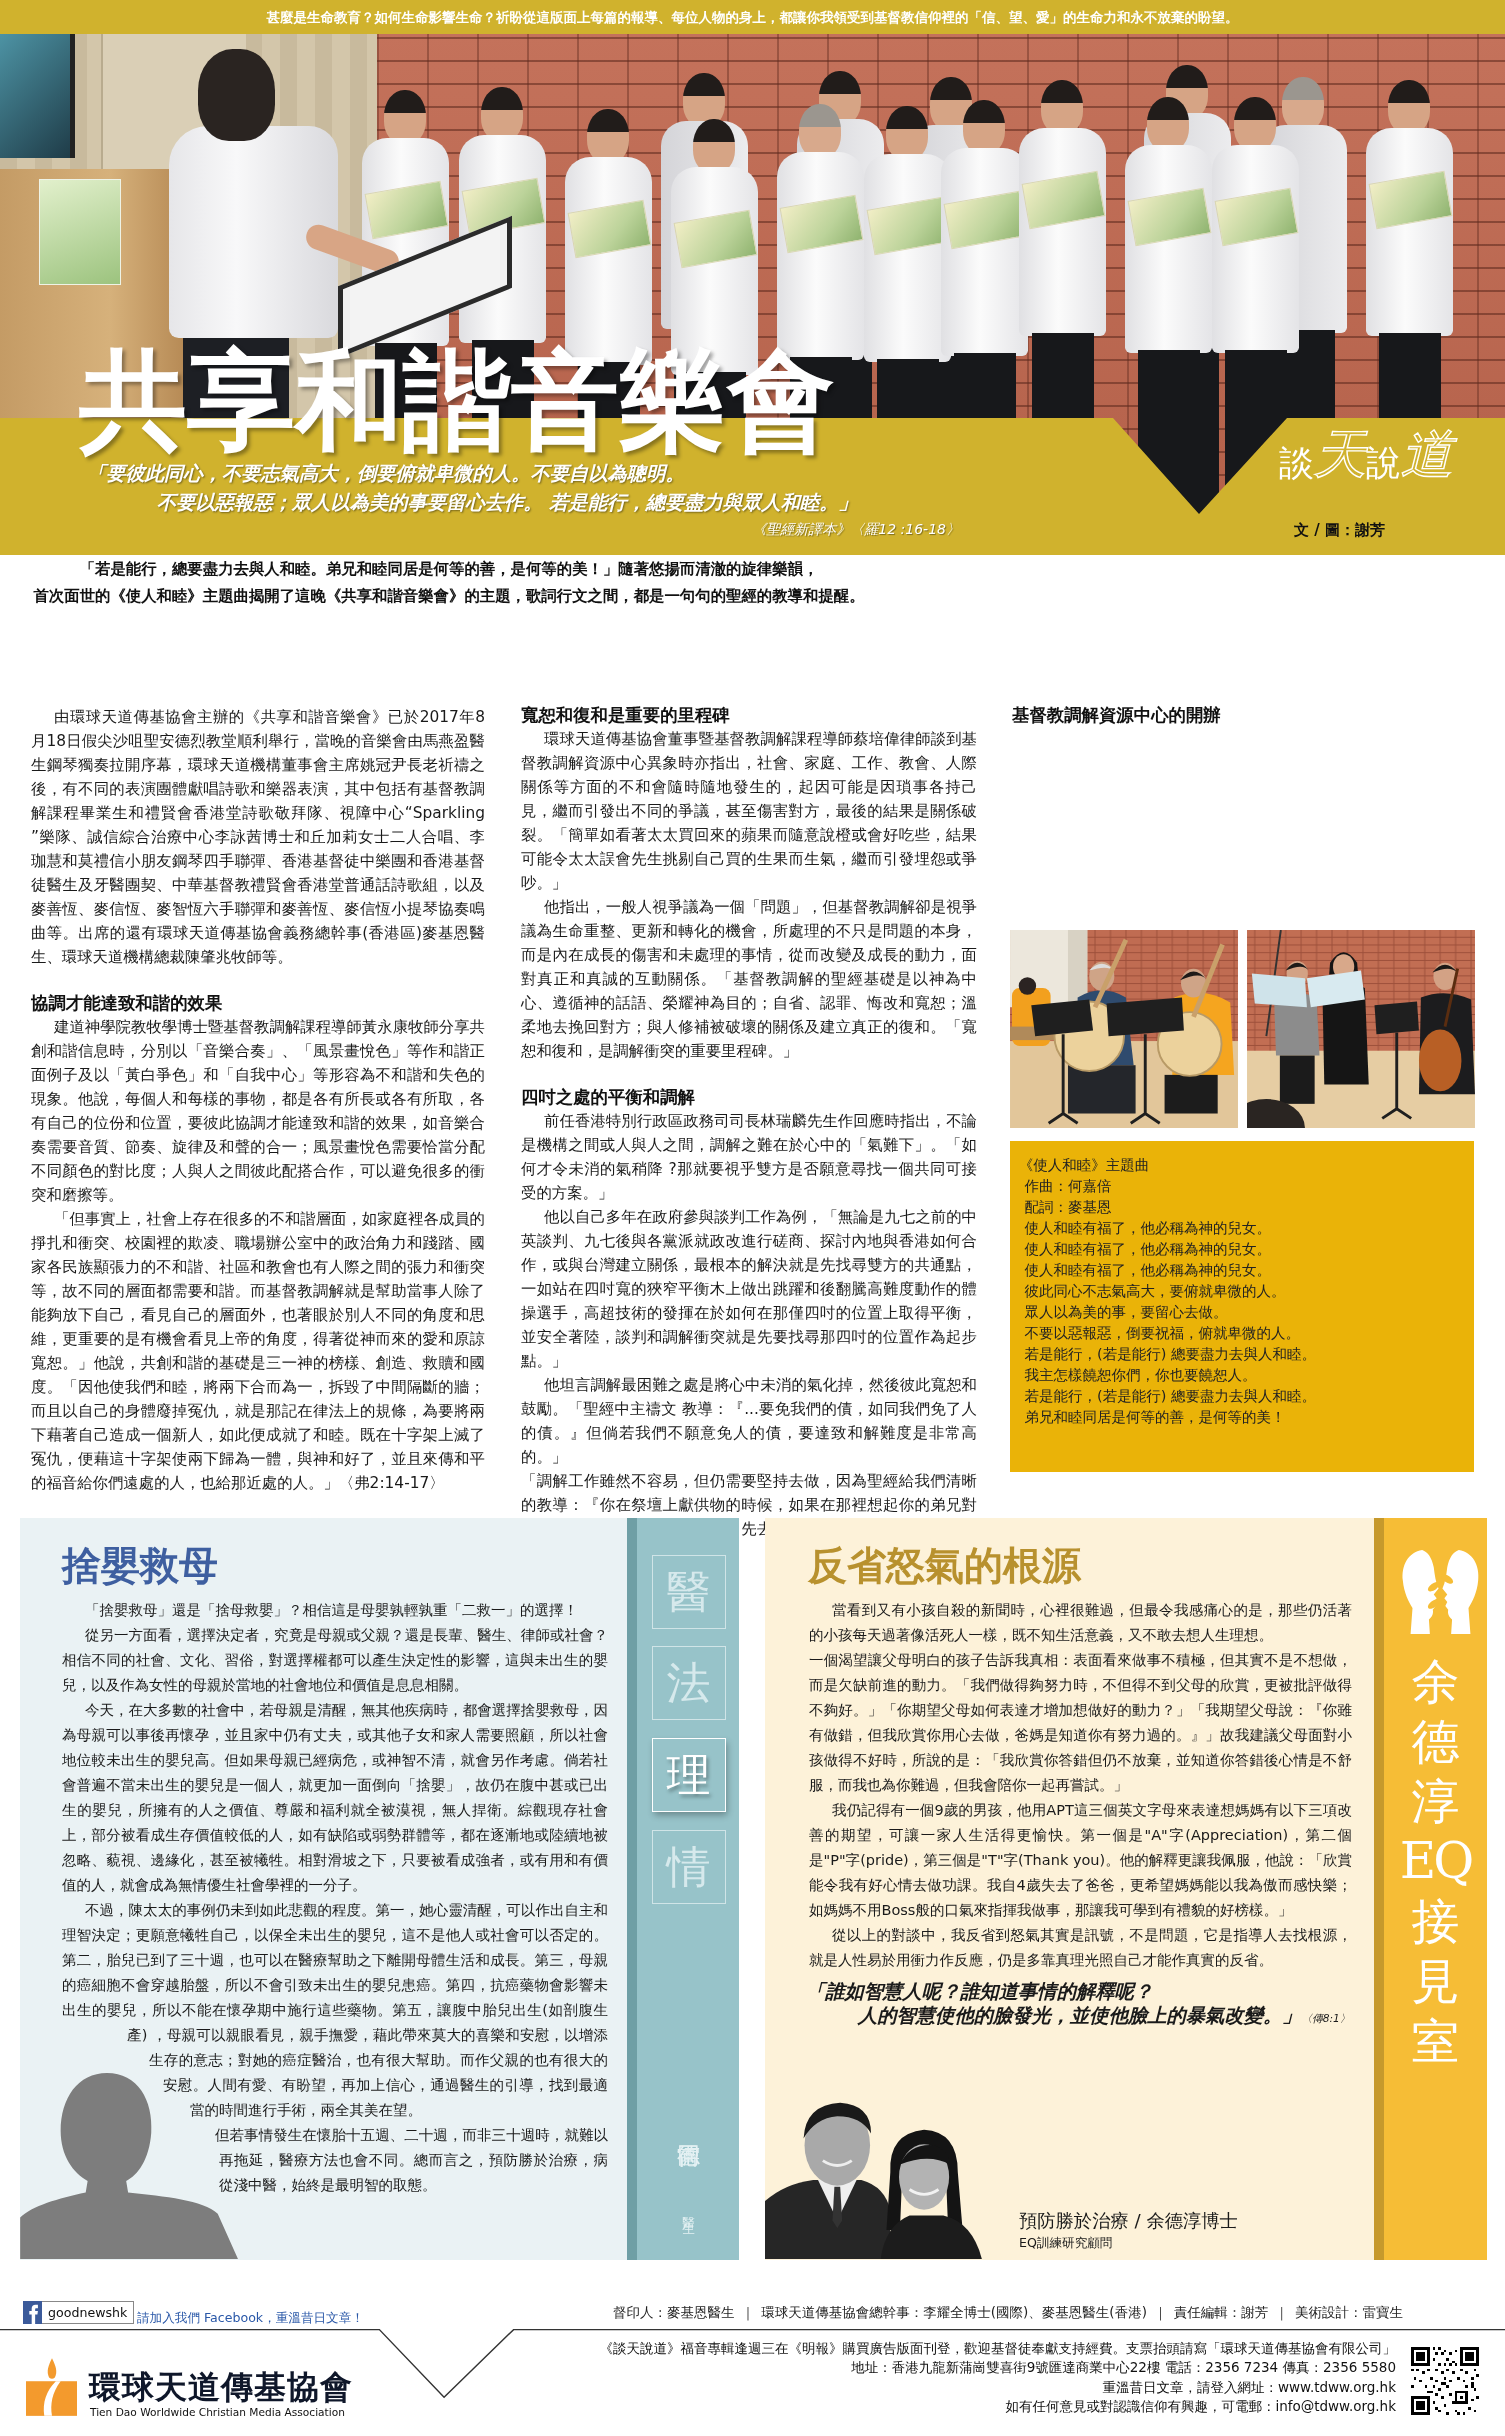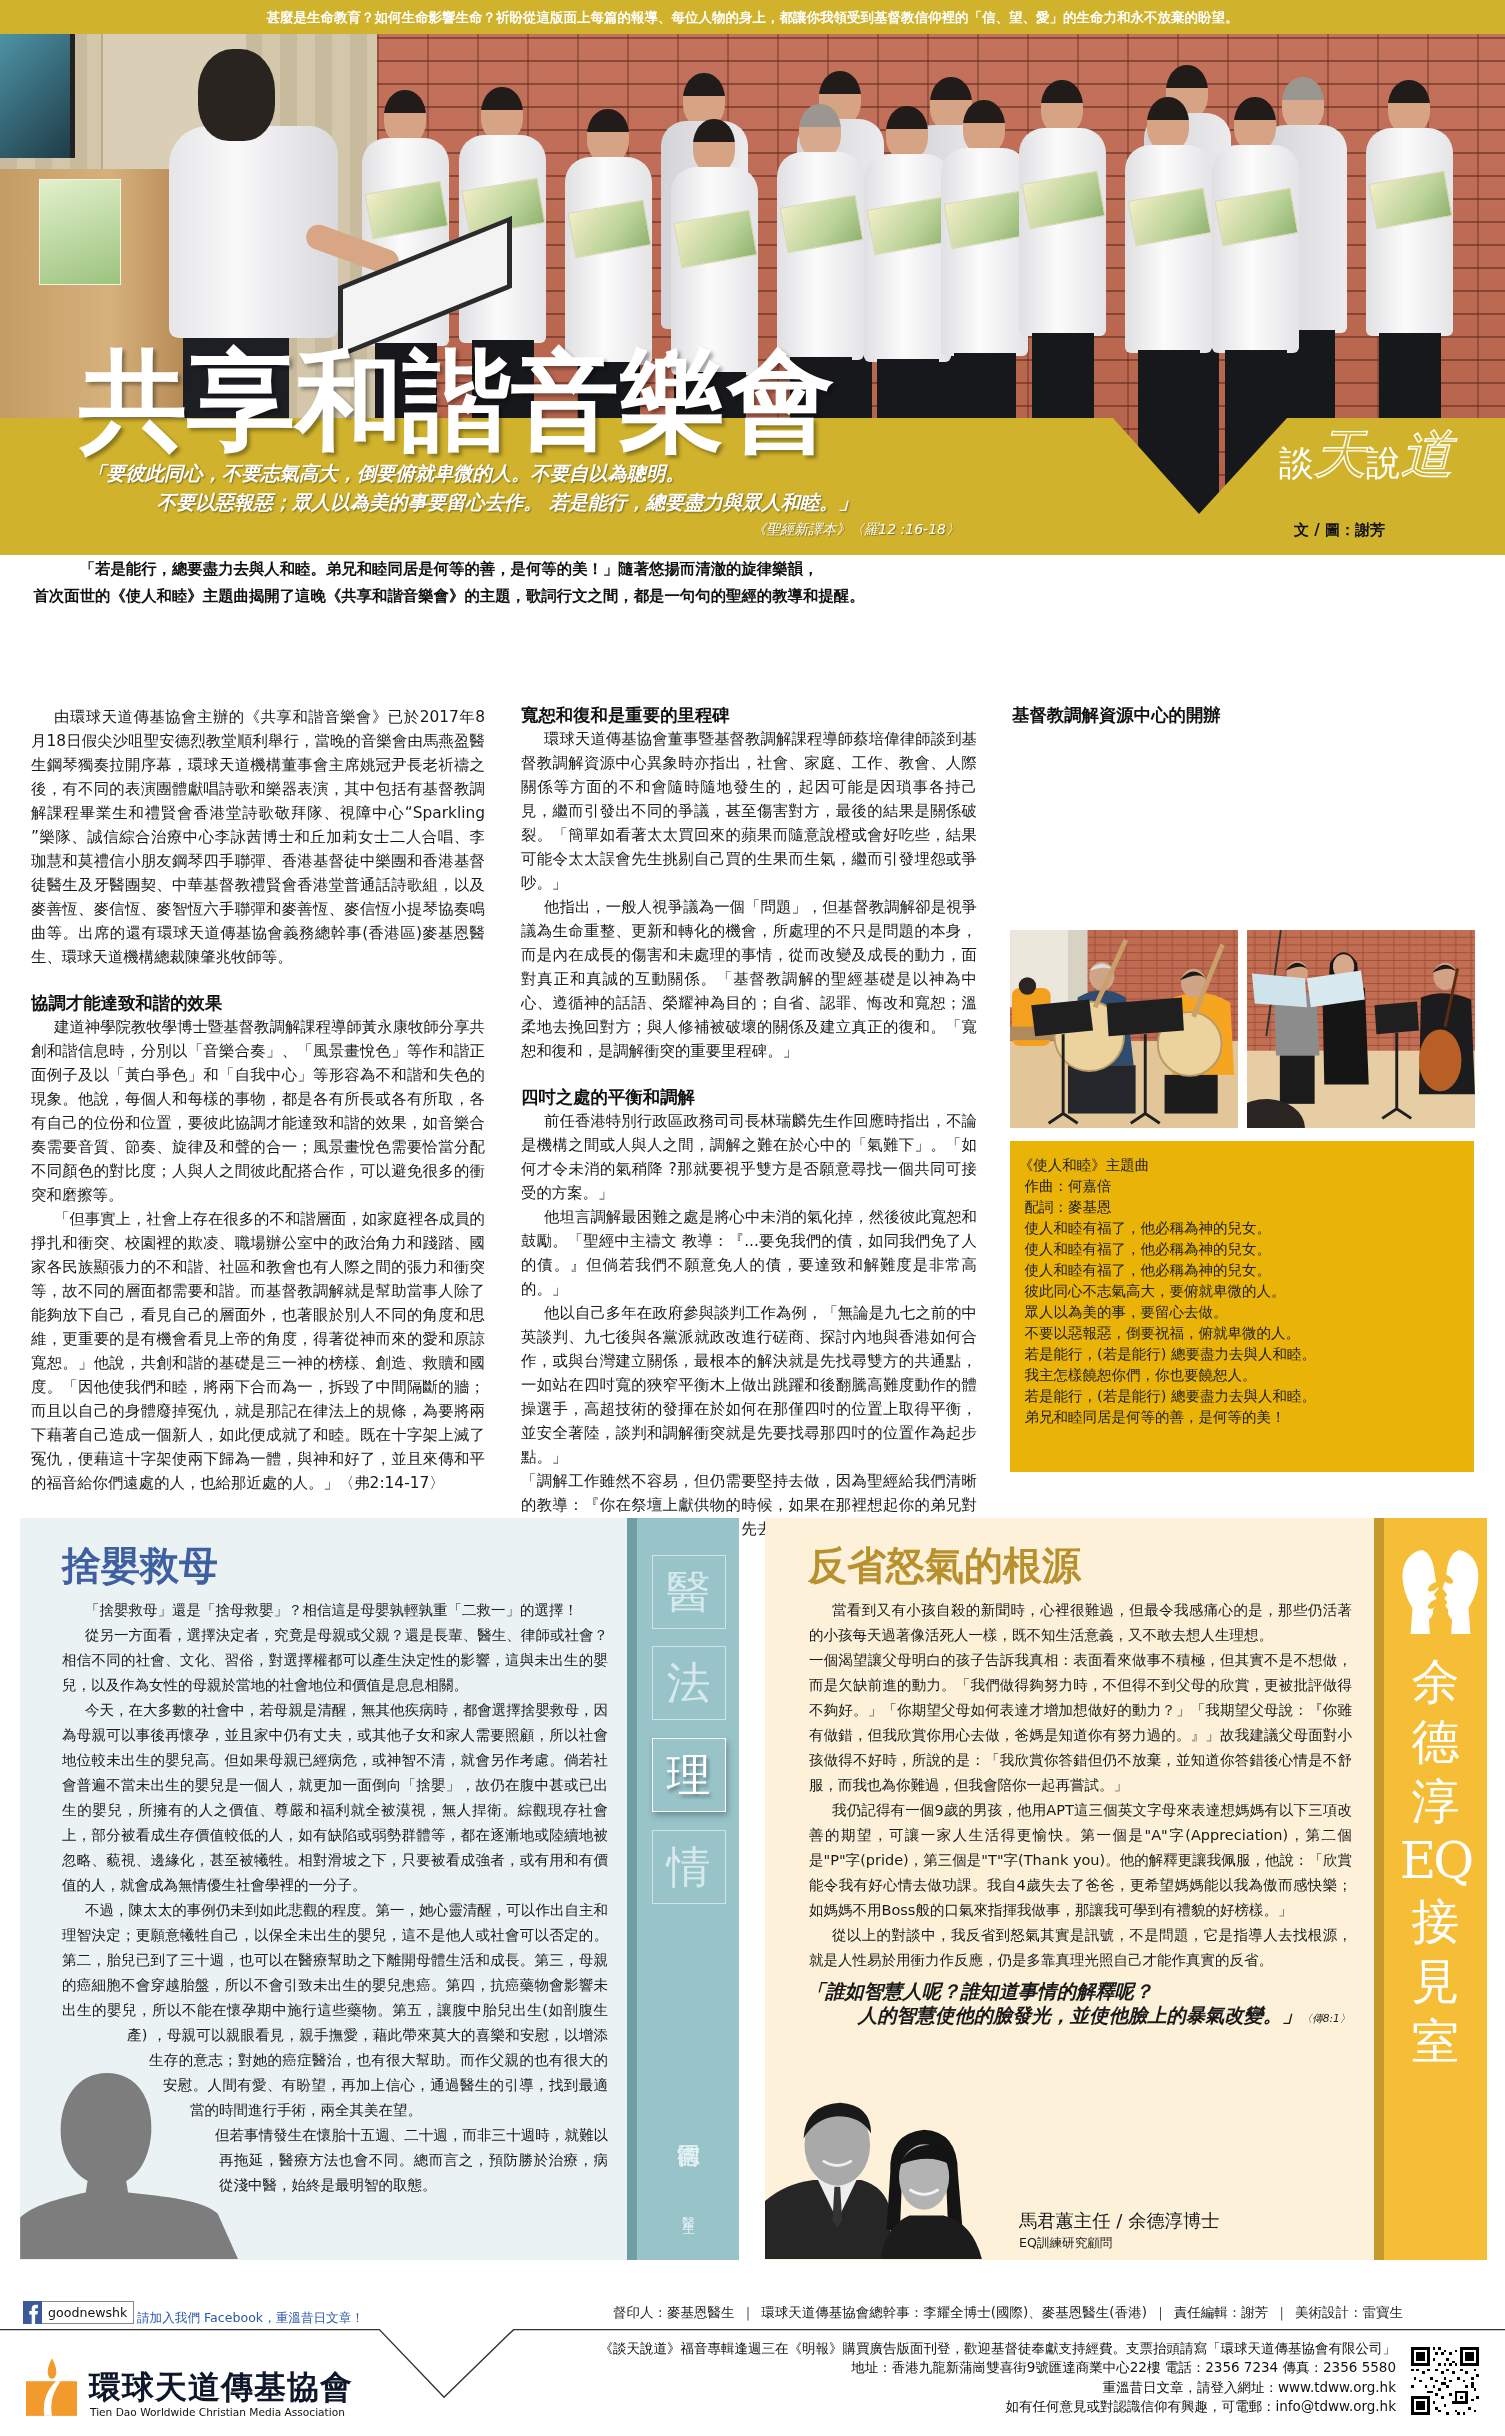--- a/index.html
+++ b/index.html
@@ -253,22 +253,22 @@
   <p>建道神學院教牧學博士暨基督教調解課程導師黃永康牧師分享共創和諧信息時，分別以「音樂合奏」、「風景畫悅色」等作和諧正面例子及以「黃白爭色」和「自我中心」等形容為不和諧和失色的現象。他說，每個人和每樣的事物，都是各有所長或各有所取，各有自己的位份和位置，要彼此協調才能達致和諧的效果，如音樂合奏需要音質、節奏、旋律及和聲的合一；風景畫悅色需要恰當分配不同顏色的對比度；人與人之間彼此配搭合作，可以避免很多的衝突和磨擦等。</p>
   <p>「但事實上，社會上存在很多的不和諧層面，如家庭裡各成員的掙扎和衝突、校園裡的欺凌、職場辦公室中的政治角力和踐踏、國家各民族顯張力的不和諧、社區和教會也有人際之間的張力和衝突等，故不同的層面都需要和諧。而基督教調解就是幫助當事人除了能夠放下自己，看見自己的層面外，也著眼於別人不同的角度和思維，更重要的是有機會看見上帝的角度，得著從神而來的愛和原諒寬恕。」他說，共創和諧的基礎是三一神的榜樣、創造、救贖和國度。「因他使我們和睦，將兩下合而為一，拆毀了中間隔斷的牆；而且以自己的身體廢掉冤仇，就是那記在律法上的規條，為要將兩下藉著自己造成一個新人，如此便成就了和睦。既在十字架上滅了冤仇，便藉這十字架使兩下歸為一體，與神和好了，並且來傳和平的福音給你們遠處的人，也給那近處的人。」〈弗2:14-17〉</p>
 </div>
 
 <div id="col2" class="abs col">
   <h3>寬恕和復和是重要的里程碑</h3>
   <p>環球天道傳基協會董事暨基督教調解課程導師蔡培偉律師談到基督教調解資源中心異象時亦指出，社會、家庭、工作、教會、人際關係等方面的不和會隨時隨地發生的，起因可能是因瑣事各持己見，繼而引發出不同的爭議，甚至傷害對方，最後的結果是關係破裂。「簡單如看著太太買回來的蘋果而隨意說橙或會好吃些，結果可能令太太誤會先生挑剔自己買的生果而生氣，繼而引發埋怨或爭吵。」</p>
   <p>他指出，一般人視爭議為一個「問題」，但基督教調解卻是視爭議為生命重整、更新和轉化的機會，所處理的不只是問題的本身，而是內在成長的傷害和未處理的事情，從而改變及成長的動力，面對真正和真誠的互動關係。「基督教調解的聖經基礎是以神為中心、遵循神的話語、榮耀神為目的；自省、認罪、悔改和寬恕；溫柔地去挽回對方；與人修補被破壞的關係及建立真正的復和。「寬恕和復和，是調解衝突的重要里程碑。」</p>
   <h3 class="gap">四吋之處的平衡和調解</h3>
   <p>前任香港特別行政區政務司司長林瑞麟先生作回應時指出，不論是機構之間或人與人之間，調解之難在於心中的「氣難下」。「如何才令未消的氣稍降 ?那就要視乎雙方是否願意尋找一個共同可接受的方案。」</p>
+  <p>他以自己多年在政府參與談判工作為例，「無論是九七之前的中英談判、九七後與各黨派就政改進行磋商、探討內地與香港如何合作，或與台灣建立關係，最根本的解決就是先找尋雙方的共通點，一如站在四吋寬的狹窄平衡木上做出跳躍和後翻騰高難度動作的體操選手，高超技術的發揮在於如何在那僅四吋的位置上取得平衡，並安全著陸，談判和調解衝突就是先要找尋那四吋的位置作為起步點。」</p>
   <p>他坦言調解最困難之處是將心中未消的氣化掉，然後彼此寬恕和鼓勵。「聖經中主禱文 教導：『...要免我們的債，如同我們免了人的債。』但倘若我們不願意免人的債，要達致和解難度是非常高的。」</p>
-  <p>他以自己多年在政府參與談判工作為例，「無論是九七之前的中英談判、九七後與各黨派就政改進行磋商、探討內地與香港如何合作，或與台灣建立關係，最根本的解決就是先找尋雙方的共通點，一如站在四吋寬的狹窄平衡木上做出跳躍和後翻騰高難度動作的體操選手，高超技術的發揮在於如何在那僅四吋的位置上取得平衡，並安全著陸，談判和調解衝突就是先要找尋那四吋的位置作為起步點。」</p>
   <p class="ni">「調解工作雖然不容易，但仍需要堅持去做，因為聖經給我們清晰的教導：『你在祭壇上獻供物的時候，如果在那裡想起你的弟兄對你不滿，就當在壇前放下供物，先去與弟兄和好，然後才來獻你的供物。』〈太5:23-24〉」</p>
 </div>
 
 <div id="col3" class="abs col">
   <h3>基督教調解資源中心的開辦</h3>
 </div>
 
 <div id="cphoto1" class="abs cphoto">
   <svg width="228" height="198" viewBox="0 0 236 205">
     <defs>
@@ -414,21 +414,21 @@
     <path d="M72 95 L78 95 L80 130 L75 138 L70 130Z" fill="#333"></path>
     <ellipse cx="75" cy="52" rx="34" ry="42" fill="#a9a9a9"></ellipse>
     <path d="M40 45 Q42 10 78 8 Q110 10 110 40 Q100 22 75 22 Q52 24 40 45Z" fill="#1a1a1a"></path>
     <path d="M60 68 Q75 78 90 68" stroke="#eee" stroke-width="3" fill="none"></path>
     <path d="M130 80 Q128 40 165 36 Q200 38 200 80 L205 140 L190 140 L188 90 L142 90 L140 140 L126 140Z" fill="#141414"></path>
     <path d="M120 170 Q125 135 150 125 L185 125 Q215 132 225 170Z" fill="#1c1c1c"></path>
     <ellipse cx="165" cy="85" rx="26" ry="34" fill="#b3b3b3"></ellipse>
     <path d="M140 72 Q150 50 175 52 Q190 56 192 72 Q170 60 140 72Z" fill="#141414"></path>
     <path d="M150 98 Q165 108 180 98" stroke="#f2f2f2" stroke-width="3" fill="none"></path>
   </svg>
-  <div class="abs cap-name">馬君蕙主任 / 余德淳博士</div>
+  <div class="abs cap-name">預防勝於治療 / 余德淳博士</div>
   <div class="abs cap-role">EQ訓練研究顧問</div>
 </div>
 
 <div class="abs fb-badge">
   <svg class="fb-icon" viewBox="0 0 20 24">
     <rect width="20" height="24" fill="#3b5a9a"></rect>
     <path d="M9 24 V14 H6.5 V10.5 H9 V8 C9 5.5 10.5 4 13 4 H15.5 V7.5 H13.8 C12.9 7.5 12.6 8 12.6 8.8 V10.5 H15.5 L15 14 H12.6 V24 Z" fill="#fff"></path>
   </svg>
   <span class="fb-handle">goodnewshk</span>
 </div>

